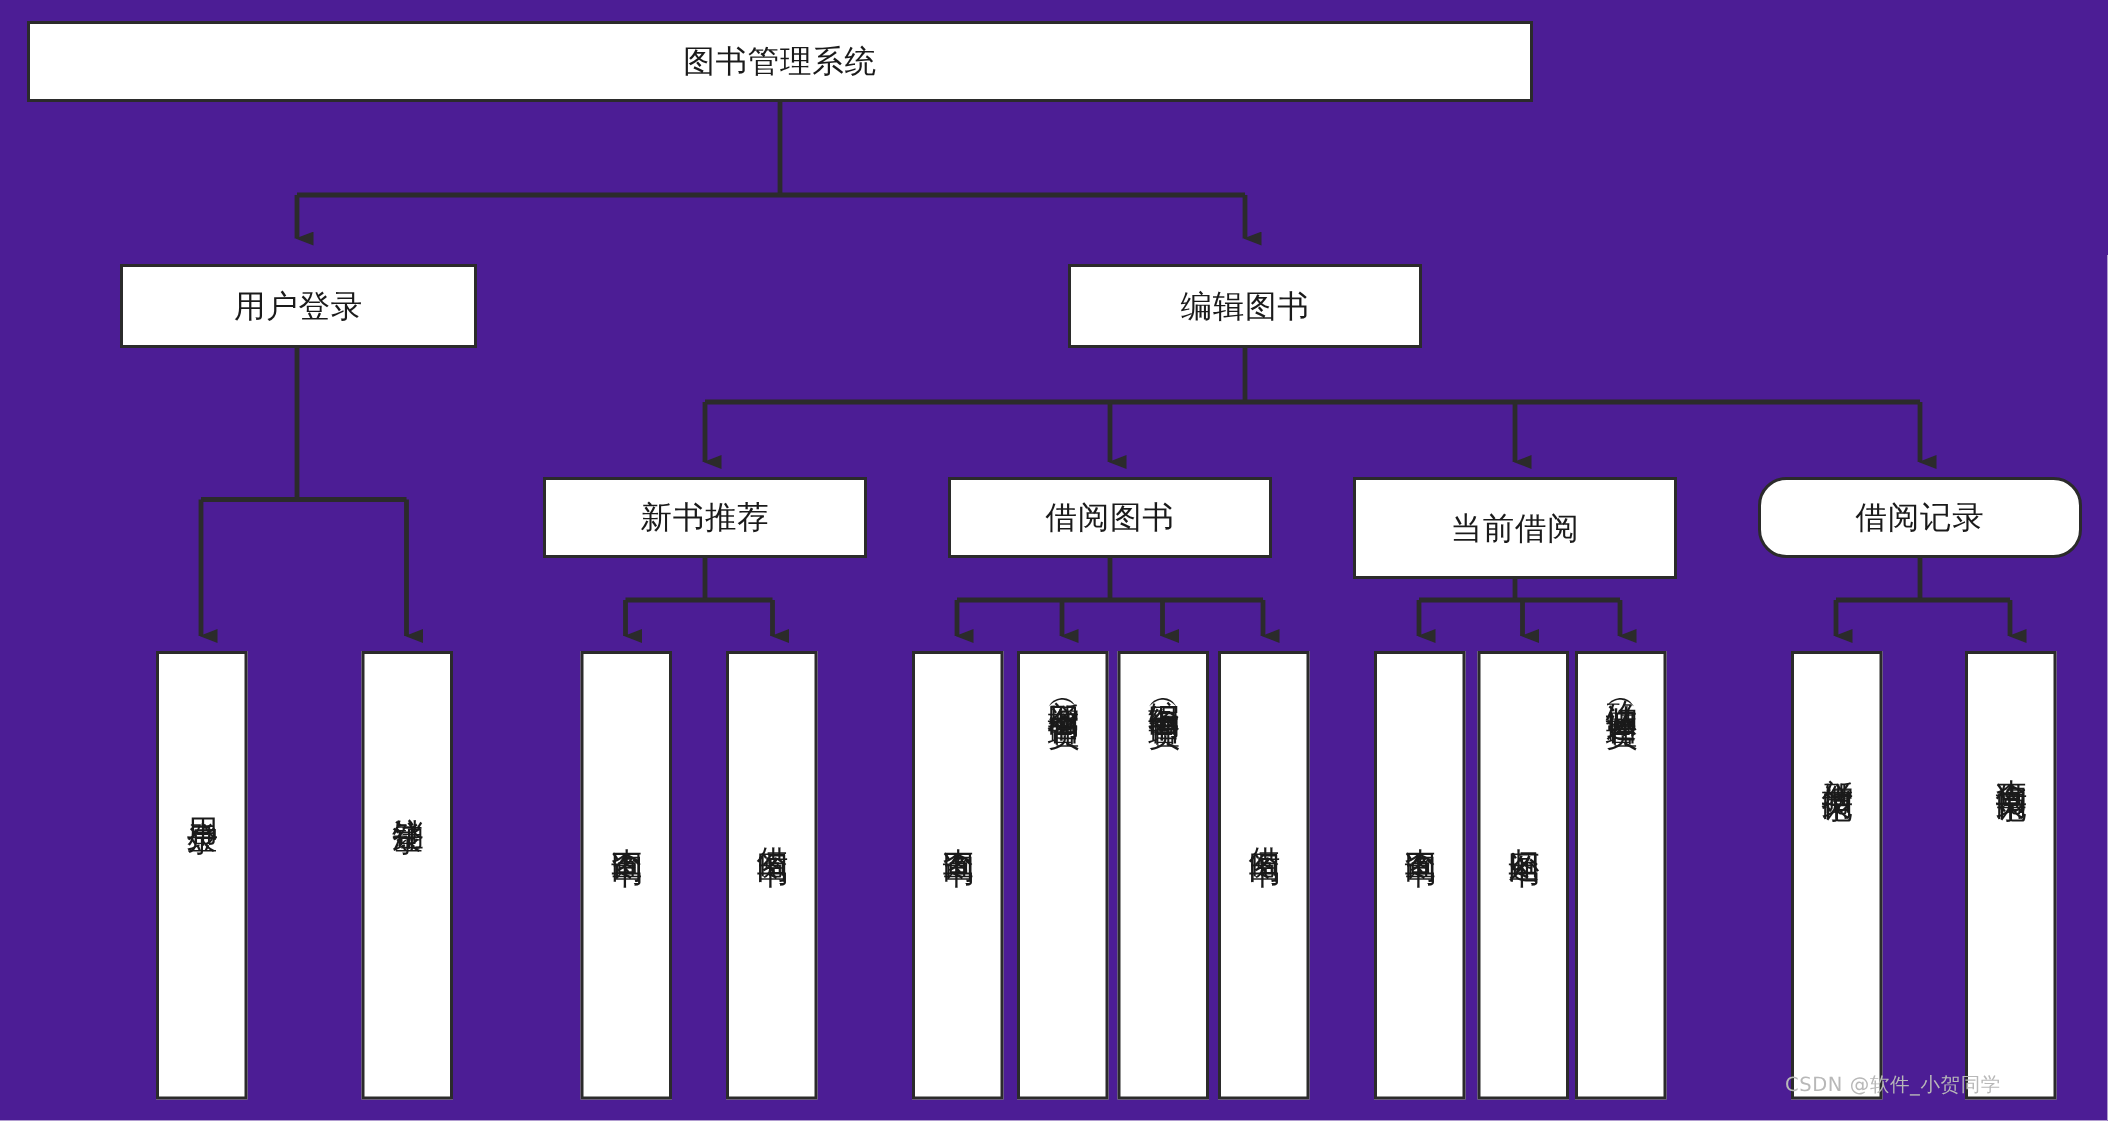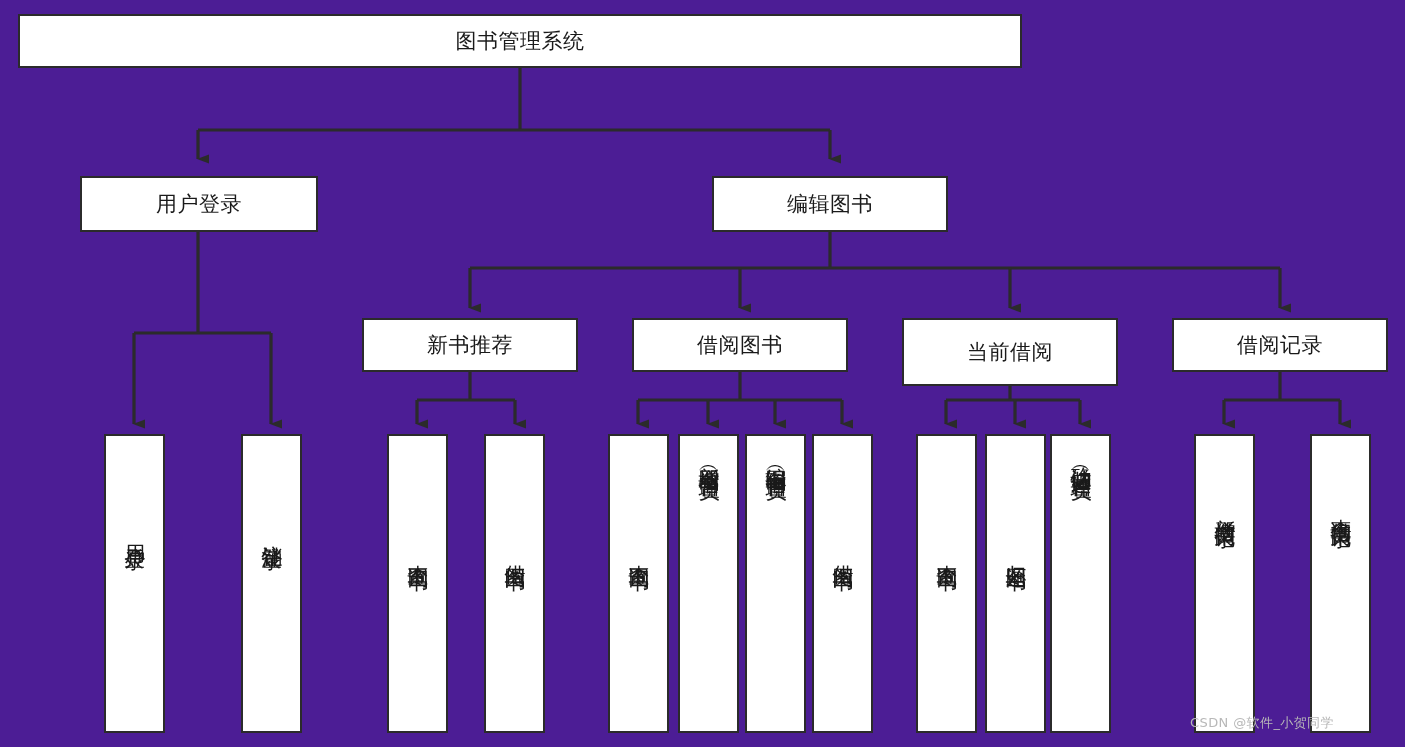--- a/index.html
+++ b/index.html
@@ -155,21 +155,21 @@
   </div>
 
   <div class="node horiz" style="left:632px; top:318px; width:216px; height:54px;">
     <span class="node-label">借阅图书</span>
   </div>
 
   <div class="node horiz" style="left:902px; top:318px; width:216px; height:68px;">
     <span class="node-label">当前借阅</span>
   </div>
 
-  <div class="node horiz" style="left:1172px; top:318px; width:216px; height:54px;">
+  <div class="node horiz" style="left:1172px; top:318px; width:216px; height:54px;border-radius:19px;">
     <span class="node-label">借阅记录</span>
   </div>
 
   <div class="node vert mid2" style="left:104px; top:434px; width:61px; height:299px;">
     <span class="node-label">用户登录</span>
   </div>
 
   <div class="node vert mid2" style="left:241px; top:434px; width:61px; height:299px;">
     <span class="node-label">注销登录</span>
   </div>

